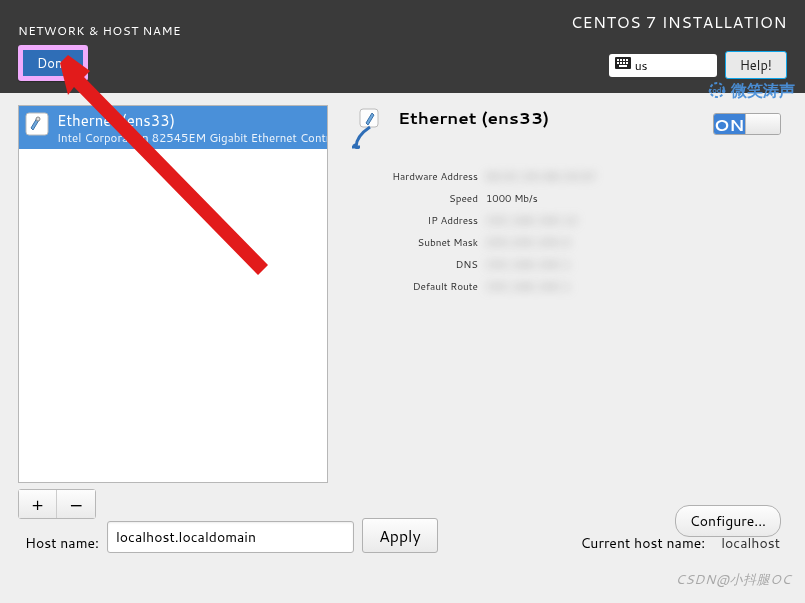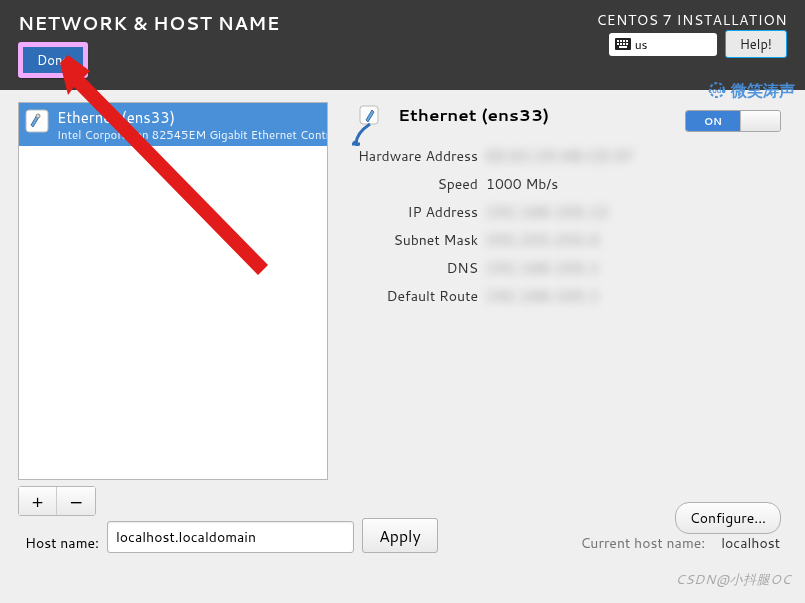--- a/index.html
+++ b/index.html
@@ -1,22 +1,22 @@
 <!DOCTYPE html>
 <html><head>
 <meta charset="utf-8">
 <style>
   * { box-sizing: border-box; margin: 0; padding: 0; font-family: "Cantarell", "DejaVu Sans", sans-serif; }
   body { width: 805px; height: 603px; background: #efefef; position: relative; overflow: hidden; }
   .topbar { background: #3a3a3a; color: #fff; padding: 10px 18px 12px 18px; display: flex; justify-content: space-between; align-items: flex-start; }
-  .topbar-left h1 { font-size: 18px; font-weight: 700; letter-spacing: .5px; }
+  .topbar-left h1 { font-size: 12px; font-weight: 400; letter-spacing: .5px; margin-top: 12px; }
   .topbar-right { text-align: right; }
-  .topbar-right .install-label { font-size: 14px; font-weight: 400; letter-spacing: .5px; display:block; margin-bottom:0;}
+  .topbar-right .install-label { font-size: 16px; font-weight: 400; letter-spacing: .5px; display:block; margin-bottom:18px;}
   .done-btn { margin-top: 6px; background: #2f6eb7; color:#fff; border:5px solid #f0abfc; border-radius:3px; padding:4px 14px; font-size:13px; cursor:pointer; box-shadow:0 1px 1px rgba(0,0,0,.3);}
-  .kb-box { display:inline-flex; align-items:center; background:#fff; color:#000; border-radius:3px; padding:3px 8px 3px 6px; width:108px; font-size:12px; }
+  .kb-box { display:inline-flex; background:#fff; color:#000; border-radius:3px; padding:3px 8px 3px 6px; width:108px; font-size:12px; }
   .kb-box svg { margin-right:4px; }
   .help-btn { display:inline-block; background:#e9e9e9; color:#222; border:1px solid #0ea5e9; border-radius:3px; padding:4px 14px; margin-left:8px; font-size:13px; cursor:pointer;}
   .topbar-right-row { display:flex; justify-content:flex-end; align-items:center; }
 
   .content { padding: 12px 18px 0 18px; display:flex; }
   .left-col { width: 310px; }
   .iface-list { border:1px solid #b7b7b7; background:#fff; height:378px; overflow:auto; }
   .iface-row { background:#4a90d9; color:#fff; padding:6px 8px 4px 38px; position:relative; line-height:1.25; white-space:nowrap; overflow:hidden; }
   .iface-row .nic-icon { position:absolute; left:6px; top:6px; }
   .iface-row .title { font-size:15px; }
@@ -24,36 +24,36 @@
   .pm-row { margin-top:6px; border:1px solid #b7b7b7; border-radius:3px; display:inline-flex; background:#fff;}
   .pm-row button { width:38px; height:28px; background:linear-gradient(#fdfdfd,#eaeaea); border:none; border-right:1px solid #ccc; font-size:17px; cursor:pointer;}
   .pm-row button:last-child { border-right:none; }
 
   .right-col { flex:1; padding-left:18px; position:relative; }
   .iface-hdr { display:flex; align-items:flex-start; }
   .nic-big-icon { margin-right:10px; margin-top:2px;}
   .iface-hdr h2 { font-size:17px; font-weight:700; }
   .iface-hdr .status { font-size:13px; color:#555; }
   .toggle-wrap { position:absolute; right:6px; top:8px; }
-  .toggle { width:96px; height:22px; border:1px solid #a7a7a7; border-radius:3px; display:flex; overflow:hidden; font-size:10px; cursor:pointer;}
+  .toggle { width:68px; height:22px; border:1px solid #a7a7a7; border-radius:3px; display:flex; overflow:hidden; font-size:17px; cursor:pointer;}
   .toggle .on { flex:1; background:#3e82d6; color:#fff; display:flex; align-items:center; justify-content:center; font-weight:700;}
   .toggle .knob { width:40px; background:linear-gradient(#fdfdfd,#e6e6e6); border-left:1px solid #bbb;}
-  .kv { font-size:14px; }
+  .kv { margin-top:20px; font-size:10px; }
   .kv-row { display:flex; margin-bottom:8px; align-items:center;}
   .kv-row .k { width:140px; text-align:right; padding-right:8px; color:#333;}
   .kv-row .v { color:#333; }
   .kv-row .blur { filter: blur(5px); color:#888; letter-spacing:1px;}
   .configure { position:absolute; right:6px; top:400px; }
   .configure button { background:linear-gradient(#fdfdfd,#eaeaea); border:1px solid #b1b1b1; border-radius:14px; padding:5px 14px; font-size:14px; cursor:pointer;}
 
   .hostrow { position:absolute; left:25px; bottom:50px; right:25px; display:flex; align-items:flex-end; font-size:14px;}
   .hostrow label { margin-right:8px;}
   .hostrow input { width:247px; padding:5px 8px; border:1px solid #b3b3b3; border-radius:3px; box-shadow:inset 0 1px 2px rgba(0,0,0,.08); font-size:14px;}
   .hostrow .apply { margin-left:8px; background:linear-gradient(#fdfdfd,#eaeaea); border:1px solid #b1b1b1; border-radius:3px; padding:5px 16px; font-size:16px; cursor:pointer;}
-  .hostrow .curlabel { margin-left:auto; color:#737373; }
+  .hostrow .curlabel { margin-left:auto; color:#000000; }
   .hostrow .curval { margin-left:16px; color:#333;}
 
   .arrow { position:absolute; left:60px; top:55px; pointer-events:none; }
   .watermark1 { position:absolute; right:10px; top:78px; color:#4a90d9; font-size:16px; font-weight:700; display:flex; align-items:center; opacity:.95;}
   .watermark1 svg { margin-right:4px;}
   .watermark2 { position:absolute; right:14px; bottom:14px; color:rgba(80,80,80,.45); font-size:13px; font-style:italic; letter-spacing:.5px;}
 </style>
 </head>
 <body>
 

